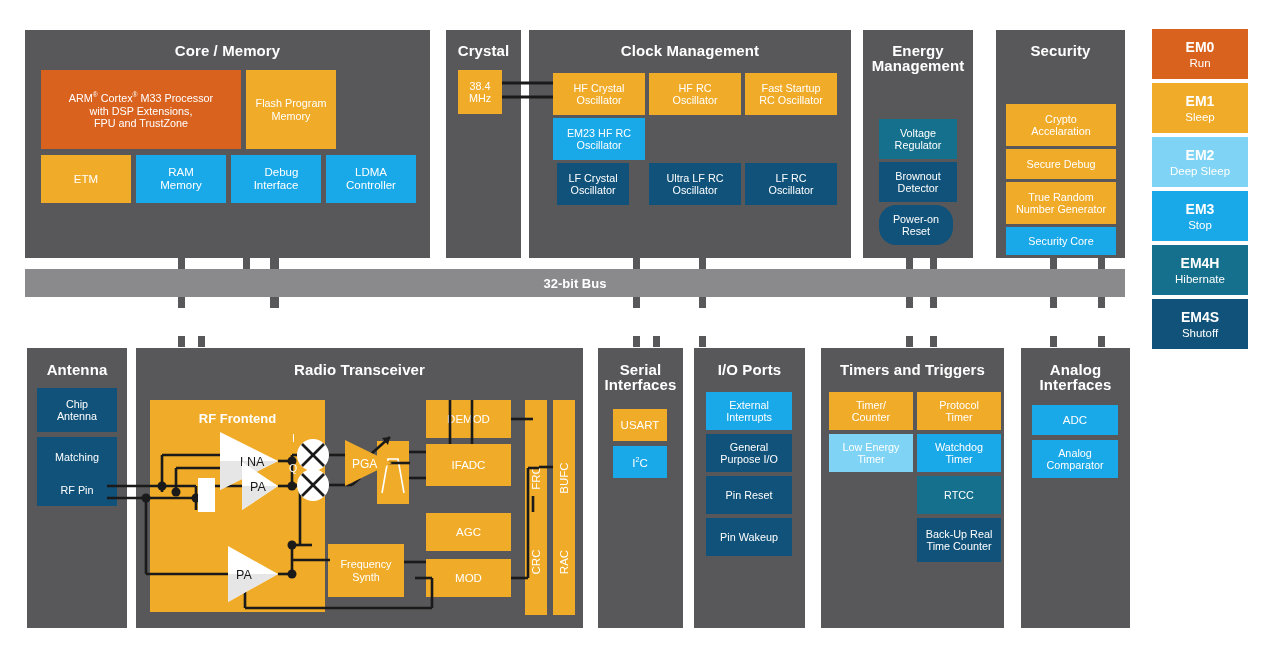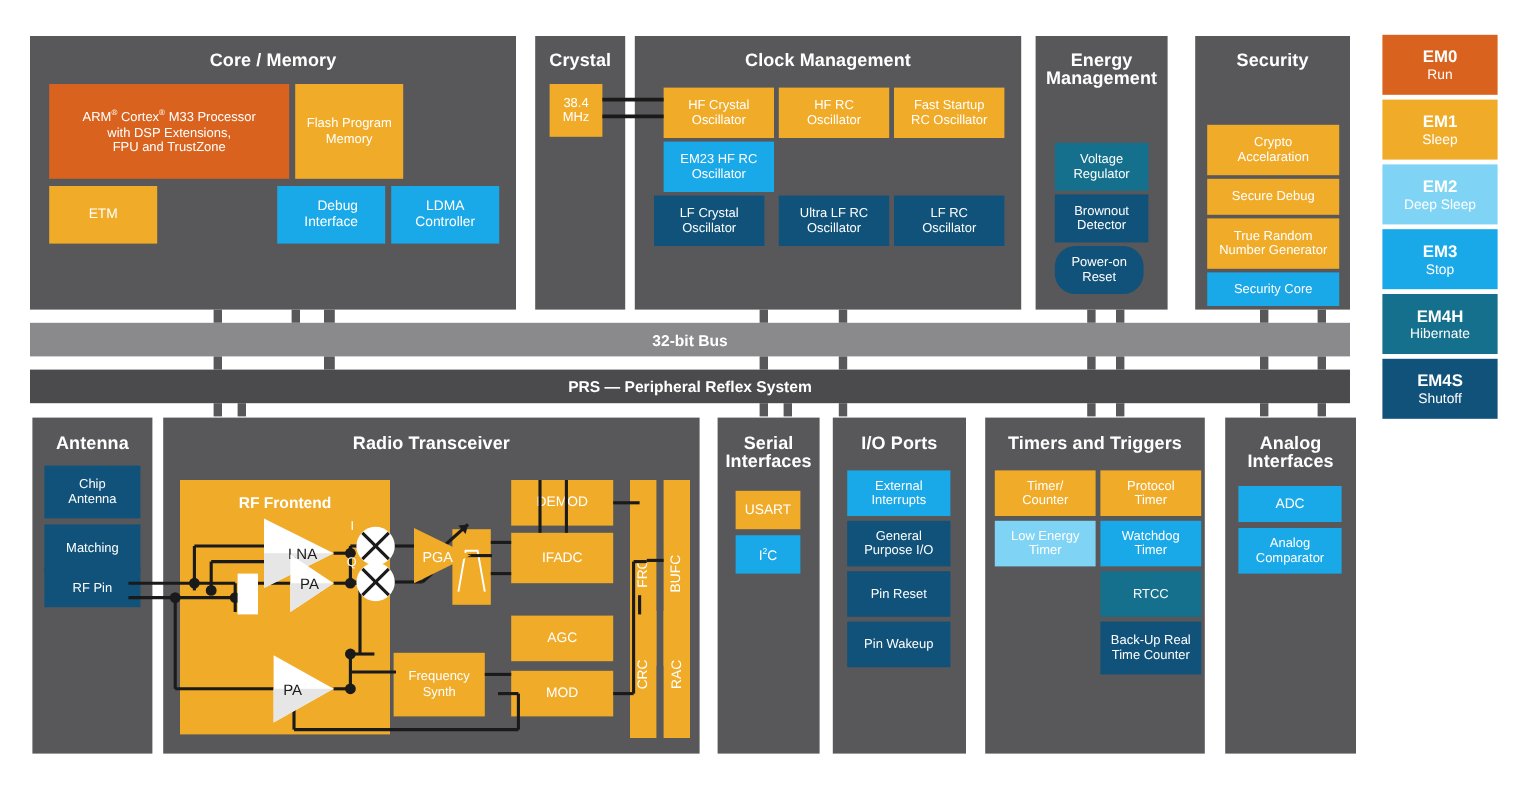--- a/index.html
+++ b/index.html
@@ -80,20 +80,23 @@
     <div class="panel-title" style="top:13px;">Core / Memory</div>
     <div class="blk small" style="left:16px;top:40px;width:200px;height:79px;background:#d9621e;">
       <span>ARM<span class="sup">®</span> Cortex<span class="sup">®</span> M33 Processor<br>with DSP Extensions,<br>FPU and TrustZone</span>
     </div>
     <div class="blk small" style="left:221px;top:40px;width:90px;height:79px;background:#f0ab28;">
       <span>Flash Program Memory</span>
     </div>
     <div class="blk" style="left:16px;top:125px;width:90px;height:48px;background:#f0ab28;">
       <span>ETM</span>
     </div>
+    <div class="blk" style="left:111px;top:125px;width:90px;height:48px;background:#19a8e8;">
+      <span>RAM<br>Memory</span>
+    </div>
     <div class="blk" style="left:206px;top:125px;width:90px;height:48px;background:#19a8e8;text-align:right;">
       <span>Debug<br>Interface</span>
     </div>
     <div class="blk" style="left:301px;top:125px;width:90px;height:48px;background:#19a8e8;">
       <span>LDMA<br>Controller</span>
     </div>
   </div>
 
   <div class="panel" style="left:446px;top:30px;width:75px;height:228px;">
     <div class="panel-title" style="top:13px;">Crystal</div>
@@ -109,21 +112,21 @@
     </div>
     <div class="blk small" style="left:120px;top:43px;width:92px;height:42px;background:#f0ab28;">
       <span>HF RC<br>Oscillator</span>
     </div>
     <div class="blk small" style="left:216px;top:43px;width:92px;height:42px;background:#f0ab28;">
       <span>Fast Startup<br>RC Oscillator</span>
     </div>
     <div class="blk small" style="left:24px;top:88px;width:92px;height:42px;background:#19a8e8;">
       <span>EM23 HF RC<br>Oscillator</span>
     </div>
-    <div class="blk small" style="left:16px;top:133px;width:92px;height:42px;background:#10527a;">
+    <div class="blk small" style="left:28px;top:133px;width:72px;height:42px;background:#10527a;">
       <span>LF Crystal<br>Oscillator</span>
     </div>
     <div class="blk small" style="left:120px;top:133px;width:92px;height:42px;background:#10527a;">
       <span>Ultra LF RC<br>Oscillator</span>
     </div>
     <div class="blk small" style="left:216px;top:133px;width:92px;height:42px;background:#10527a;">
       <span>LF RC<br>Oscillator</span>
     </div>
   </div>
 
@@ -172,23 +175,20 @@
 
   <div class="stub" style="left:178px;top:297px;width:7px;height:11px;"></div>
   <div class="stub" style="left:270px;top:297px;width:9px;height:11px;"></div>
   <div class="stub" style="left:633px;top:297px;width:7px;height:11px;"></div>
   <div class="stub" style="left:699px;top:297px;width:7px;height:11px;"></div>
   <div class="stub" style="left:906px;top:297px;width:7px;height:11px;"></div>
   <div class="stub" style="left:930px;top:297px;width:7px;height:11px;"></div>
   <div class="stub" style="left:1050px;top:297px;width:7px;height:11px;"></div>
   <div class="stub" style="left:1098px;top:297px;width:7px;height:11px;"></div>
 
-  <div class="bus" style="left:25px;top:308px;width:1100px;height:28px;background:#4b4b4d;">
-    <span>PRS — Peripheral Reflex System</span>
-  </div>
 
   <div class="stub" style="left:178px;top:336px;width:7px;height:11px;"></div>
   <div class="stub" style="left:198px;top:336px;width:7px;height:11px;"></div>
   <div class="stub" style="left:633px;top:336px;width:7px;height:11px;"></div>
   <div class="stub" style="left:653px;top:336px;width:7px;height:11px;"></div>
   <div class="stub" style="left:699px;top:336px;width:7px;height:11px;"></div>
   <div class="stub" style="left:906px;top:336px;width:7px;height:11px;"></div>
   <div class="stub" style="left:930px;top:336px;width:7px;height:11px;"></div>
   <div class="stub" style="left:1050px;top:336px;width:7px;height:11px;"></div>
   <div class="stub" style="left:1098px;top:336px;width:7px;height:11px;"></div>

